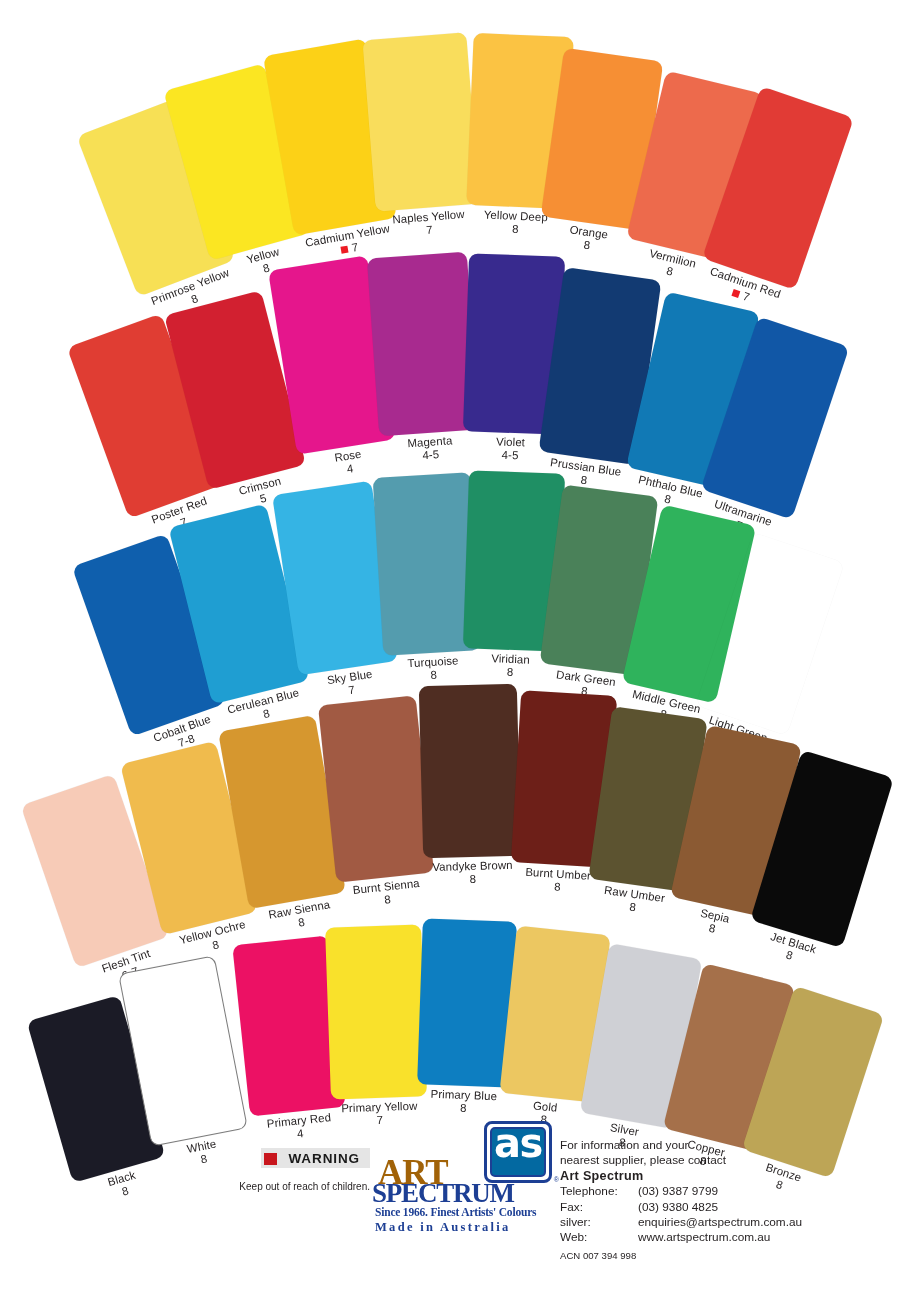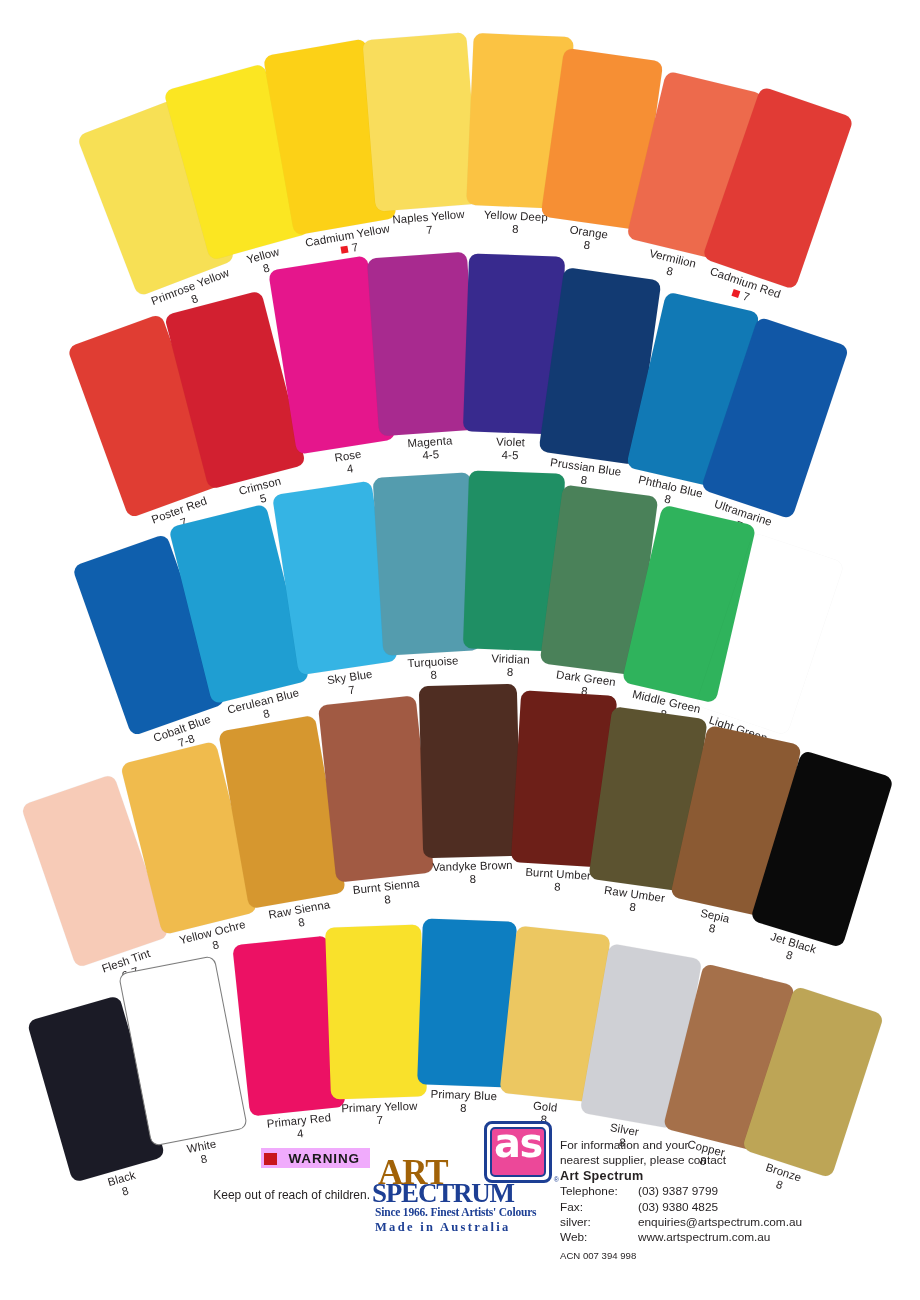--- a/index.html
+++ b/index.html
@@ -64,21 +64,21 @@
   
   .warning-block {
     position: absolute;
     left: 150px;
     top: 1148px;
     width: 220px;
     text-align: right;
   }
   .warning-bar {
     display: inline-block;
-    background: #f0abfc;
+    background: #e5e5e5;
     padding: 1px 10px 1px 3px;
     position: relative;
   }
   .warning-bar .wbox {
     display: inline-block;
     width: 13px; height: 12px;
     background: #c8161d;
     vertical-align: -2px;
     margin-right: 7px;
   }
@@ -89,22 +89,22 @@
     letter-spacing: 0.9px;
     color: #1a1a1a;
   }
   .warning-lines {
     margin-top: 6px;
     font-size: 11.6px;
     line-height: 14.6px;
     color: #231f20;
   }
   .warning-keep {
-    margin-top: 20px;
-    font-size: 12px;
+    margin-top: 12px;
+    font-size: 10px;
     line-height: 14.6px;
   }
 
   
   .logo-block {
     position: absolute;
     left: 372px;
     top: 1121px;
     width: 182px;
     height: 115px;
@@ -116,21 +116,21 @@
     width: 68px; height: 62px;
     border: 3px solid #1d3f94;
     border-radius: 8px;
     background: #ffffff;
     padding: 3px;
   }
   .logo-as-inner {
     width: 100%; height: 100%;
     border: 2.5px solid #1d3f94;
     border-radius: 5px;
-    background: #ec4899;
+    background: #0369a1;
     color: #ffffff;
     display: flex;
     align-items: center;
     justify-content: center;
     font-family: "DejaVu Sans", sans-serif;
     font-weight: bold;
     font-size: 40px;
     line-height: 1;
     letter-spacing: -1.5px;
     padding-bottom: 18px;

